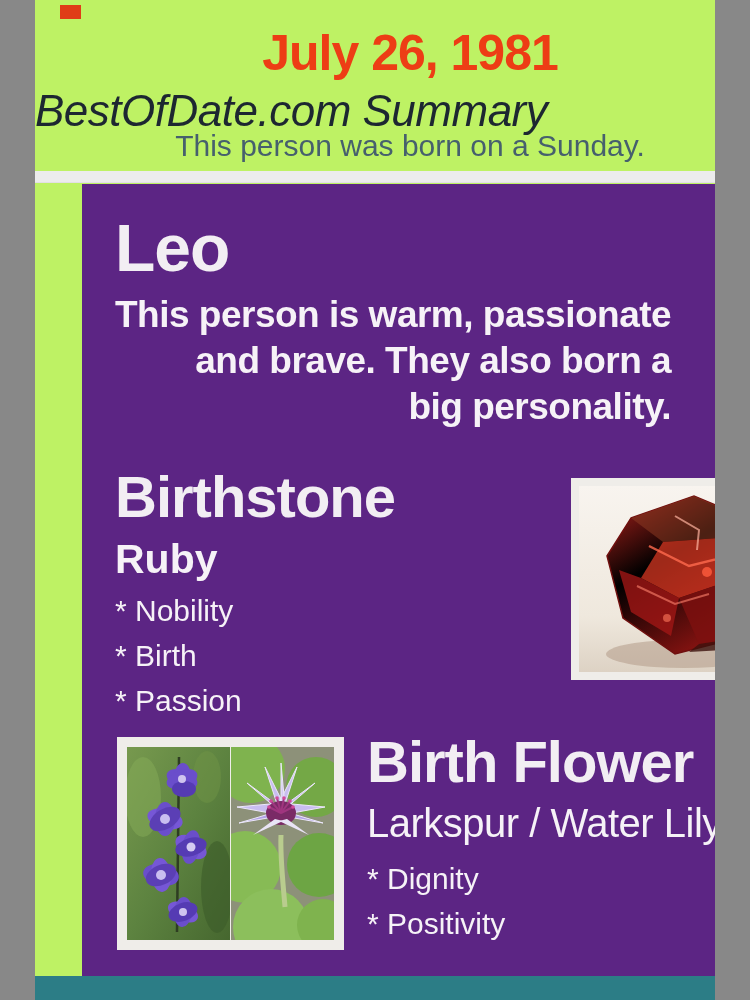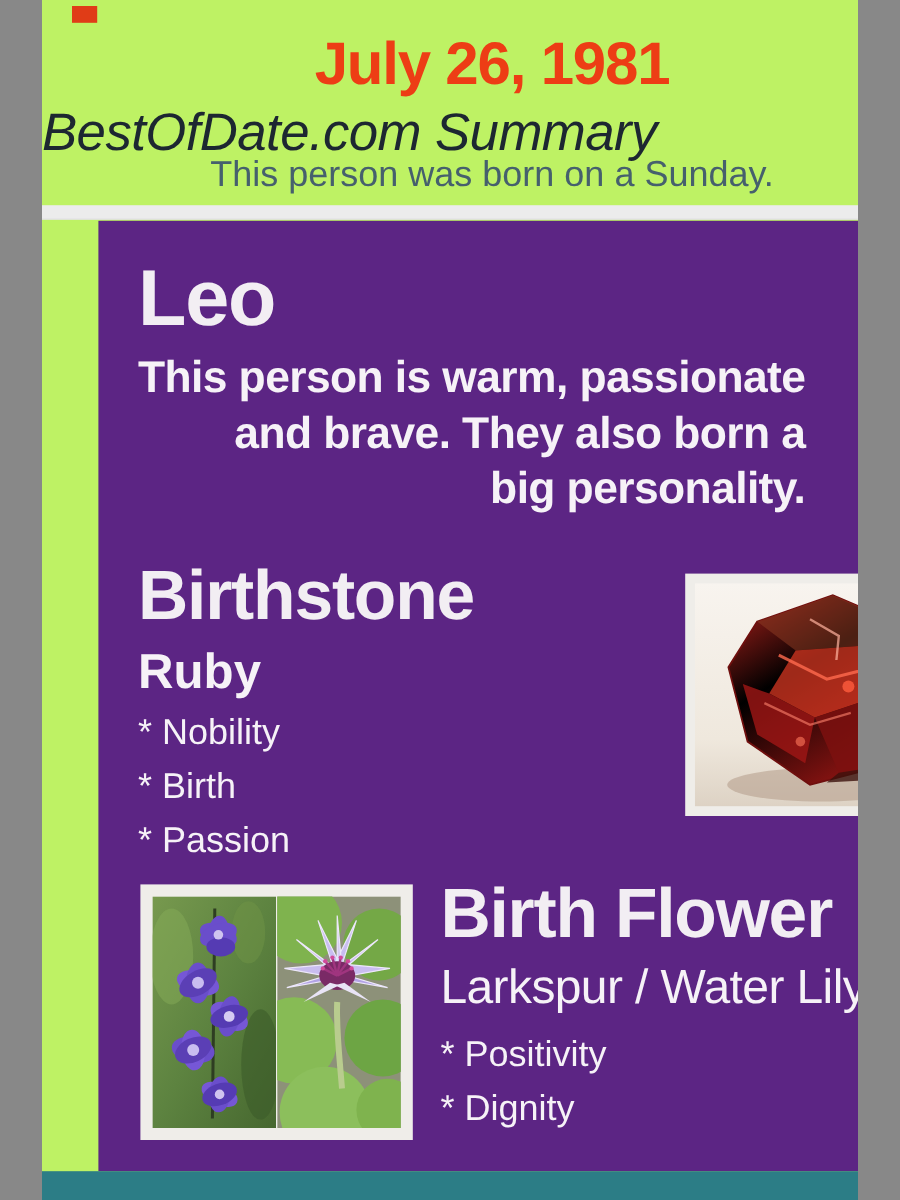--- a/index.html
+++ b/index.html
@@ -227,20 +227,20 @@
             <circle cx="-12" cy="-2" r="1.8" fill="#d14a9a"></circle>
           <polygon points="-6,10 -28,26 2,12" fill="#e9e4f6"></polygon>
           <polygon points="6,10 28,26 -2,12" fill="#e9e4f6"></polygon>
         </g>
       </svg>
     </figure>
 
     <div class="bf-heading">Birth Flower</div>
     <div class="bf-name">Larkspur / Water Lily</div>
     <ul class="bf-traits">
+      <li>* Dignity</li>
       <li>* Positivity</li>
-      <li>* Dignity</li>
     </ul>
 
   </div>
 
   <div class="teal-bar"></div>
 </div>
 
 </body></html>

